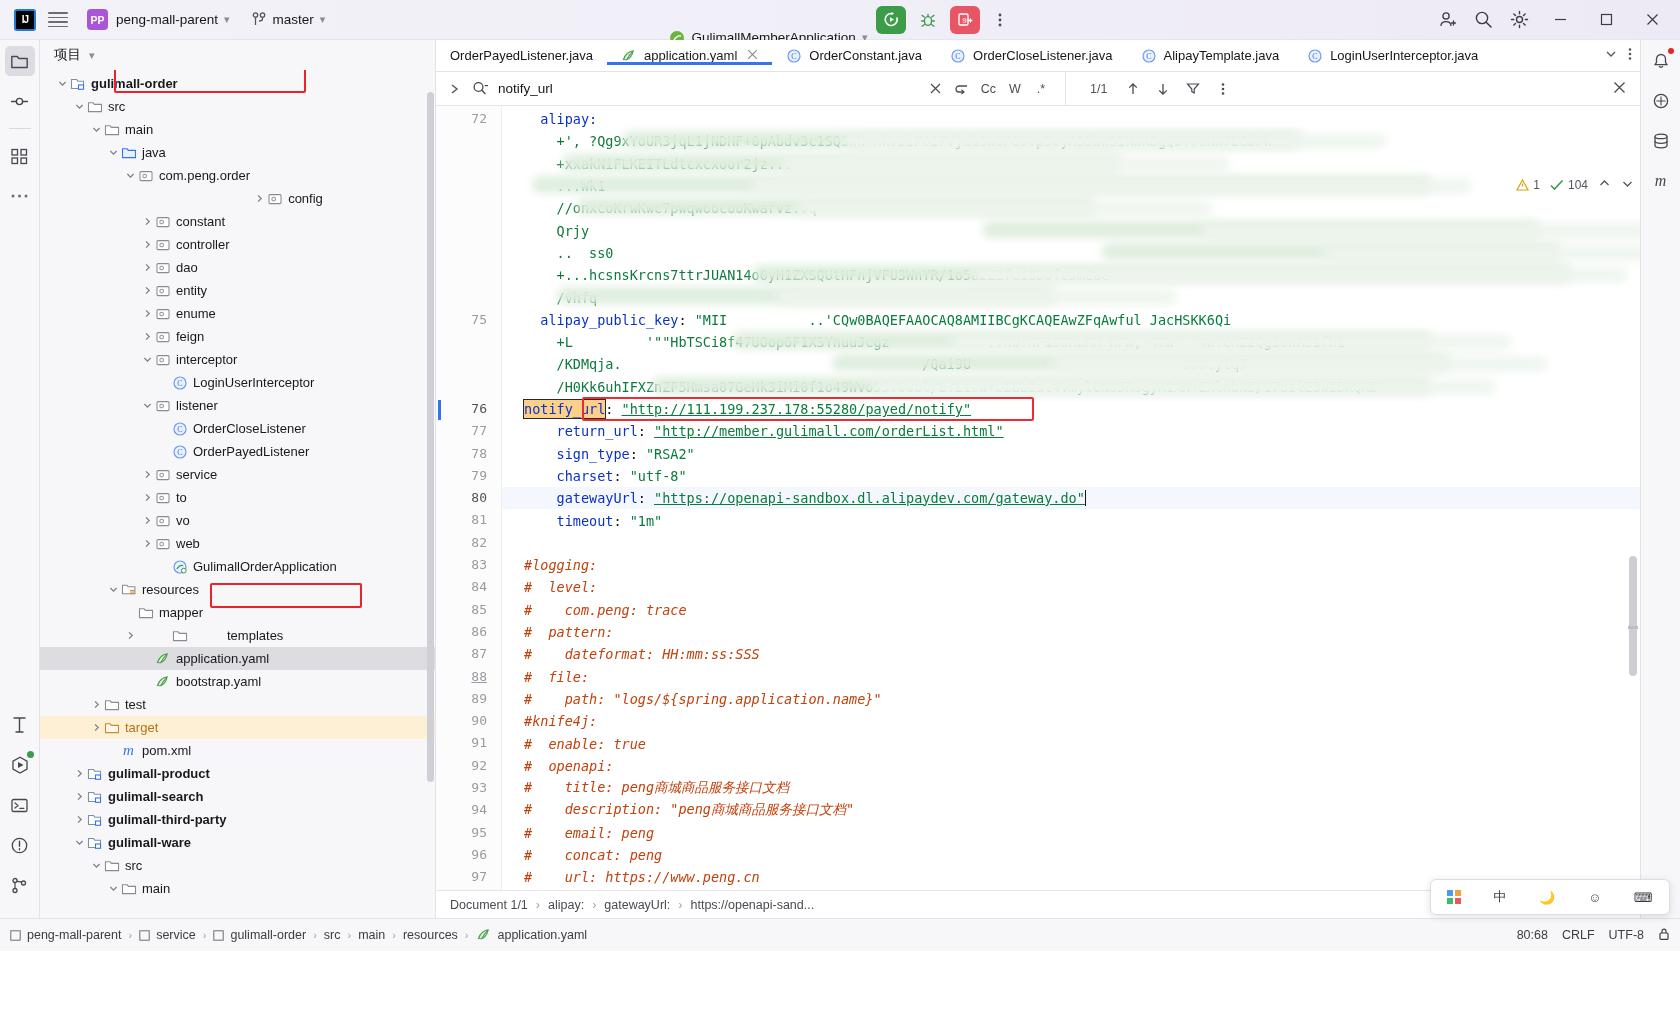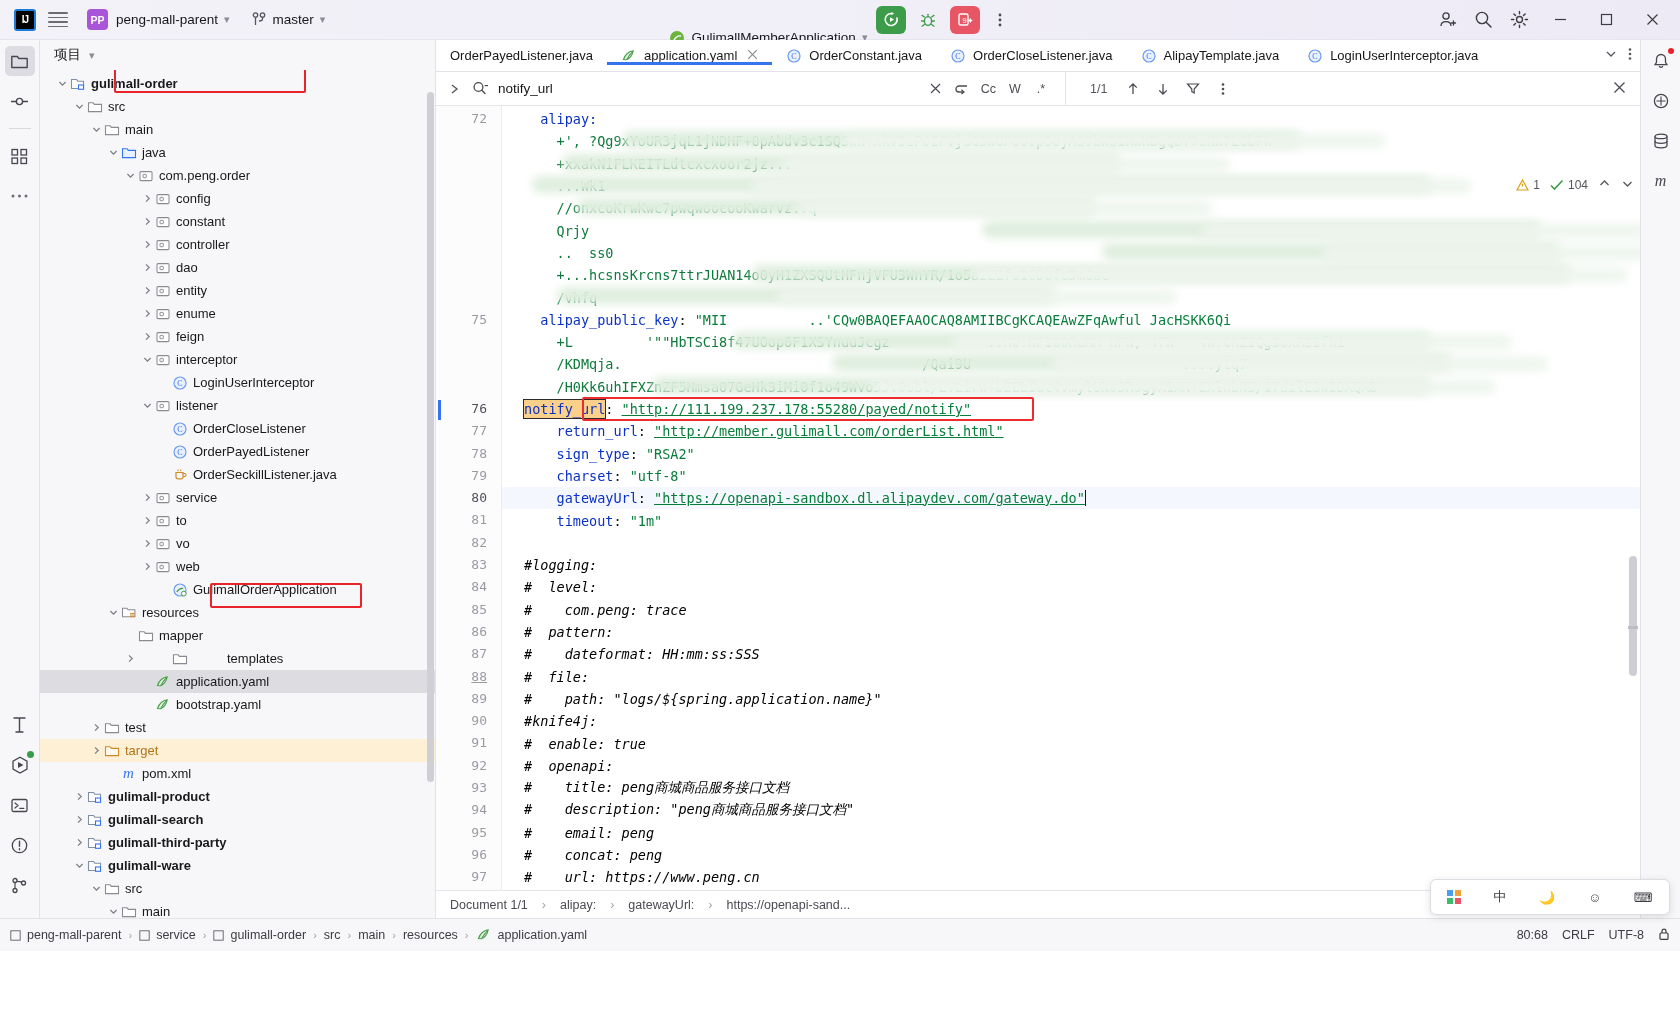--- a/index.html
+++ b/index.html
@@ -106,38 +106,38 @@
   .codearea { flex:1; position:relative; overflow:hidden; background:#fff;}
   .cl { height:22.3px; display:flex; align-items:center; font-family:"DejaVu Sans Mono", monospace; font-size:13.5px; white-space:pre; position:relative;}
   .lnum { position:absolute; right:0; width:66px; text-align:right; padding-right:14px; font-family:"DejaVu Sans Mono", monospace; font-size:13px; color:#9a9aa3;}
   .lnum.cur { color:#50505a; }
   .code-line { padding-left:22px; }
   .hl-line { background:#f4f7fd; }
   .k-key { color:#0a31c7; }
   .k-str { color:#077d3a; }
   .k-strlink { color:#077d3a; text-decoration:underline; }
   .k-plain { color:#17171a; }
-  .k-cmt { color:#000000; font-style:italic; }
+  .k-cmt { color:#c2410c; font-style:italic; }
   .k-b64 { color:#0d7a3c; }
   .caret-mark { position:absolute; left:2px; width:3px; height:20px; background:#3574f0; }
   .caret { display:inline-block; width:1.5px; height:16px; background:#17171a; vertical-align:middle; position:relative; top:-1px;}
 
   
   .blob { position:absolute; background:#dfeede; filter:blur(4px); border-radius:10px; pointer-events:none;}
   .blob2 { position:absolute; background:#eef5ee; filter:blur(5px); border-radius:14px; pointer-events:none;}
 
   .notify-box { position:absolute; border:2.5px solid #ee2b2f; border-radius:2px; pointer-events:none;}
   .notify-key-hl { background:#fbd08a; padding:1px 0; outline:1px solid #2a2a2a; }
 
   
   .code-sb { position:absolute; right:3px; width:8px; background:#cdcdd4; border-radius:5px;}
   .code-marker { position:absolute; right:2px; width:10px; height:3px; }
 
   
-  .docbar { height:28px; display:flex; align-items:center; border-top:1px solid #e6e6ea; font-size:12.5px; color:#4a4a52; padding-left:14px; background:#fff; gap:14px;}
+  .docbar { height:28px; display:flex; align-items:center; border-top:1px solid #e6e6ea; font-size:12.5px; color:#4a4a52; padding-left:14px; background:#fff; gap:8px;}
   .docbar .sep { color:#9d9da6; }
 
   
   .rightrail { width:40px; background:#f7f7f9; border-left:1px solid #e3e3e7; display:flex; flex-direction:column; align-items:center; padding-top:6px;}
 
   
   .statusbar { height:33px; min-height:33px; background:#f7f7f9; border-top:1px solid #e3e3e7; display:flex; align-items:center; padding:0 10px; font-size:12.5px; color:#3c3c44; gap:5px;}
   .crumb { display:flex; align-items:center; gap:6px; cursor:pointer;}
   .crumb-sep { color:#a0a0a9; font-size:11px; margin:0 2px;}
   .status-right { margin-left:auto; display:flex; align-items:center; gap:14px;}
@@ -388,21 +388,21 @@
               </svg>
             </span>
             <span class="ticon">
               <svg width="16" height="16" viewBox="0 0 16 16">
                 <rect x="2" y="3.6" width="12" height="9" rx="1" fill="#fff" stroke="#8a8a93" stroke-width="1.05"></rect>
                 <rect x="5" y="6.4" width="3.3" height="3.3" rx="0.6" fill="none" stroke="#8a8a93" stroke-width="1"></rect>
               </svg>
             </span>
             <span class="tlabel">com.peng.order</span>
           </div>
-          <div class="trow" style="padding-left: 101px;">
+          <div class="trow" style="padding-left: 101px; justify-content: center;">
             <span class="tarrow">
               <svg width="9" height="9" viewBox="0 0 9 9">
                 <path d="M3 1.4 L6.2 4.5 L3 7.6" stroke="#7e7e87" stroke-width="1.25" fill="none"></path>
               </svg>
             </span>
             <span class="ticon">
               <svg width="16" height="16" viewBox="0 0 16 16">
                 <rect x="2" y="3.6" width="12" height="9" rx="1" fill="#fff" stroke="#8a8a93" stroke-width="1.05"></rect>
                 <rect x="5" y="6.4" width="3.3" height="3.3" rx="0.6" fill="none" stroke="#8a8a93" stroke-width="1"></rect>
               </svg>
@@ -543,31 +543,20 @@
           </div>
           <div class="trow" style="padding-left: 118px;">
             <span class="tarrow"></span>
             <span class="ticon">
               <svg width="16" height="16" viewBox="0 0 16 16">
                 <circle cx="8" cy="8" r="6" fill="#eaf1fd" stroke="#6b9bf2" stroke-width="1.2"></circle>
                 <text x="8" y="11" font-size="8" fill="#3574f0" text-anchor="middle" font-family="Liberation Serif">C</text>
               </svg>
             </span>
             <span class="tlabel">OrderPayedListener</span>
-          </div>
-          <div class="trow" style="padding-left: 118px;">
-            <span class="tarrow"></span>
-            <span class="ticon">
-              <svg width="16" height="16" viewBox="0 0 16 16">
-                <path d="M4 5.5 h7 v4.2 a2.1 2.1 0 0 1 -2.1 2.1 h-2.8 a2.1 2.1 0 0 1 -2.1 -2.1 z" fill="none" stroke="#d08a2a" stroke-width="1.2"></path>
-                <path d="M11 6.5 h1.6 a1.5 1.5 0 0 1 0 3 h-1.6" fill="none" stroke="#d08a2a" stroke-width="1.1"></path>
-                <path d="M6 2.6 v1.6 M8.6 2.6 v1.6" stroke="#d08a2a" stroke-width="1.1"></path>
-              </svg>
-            </span>
-            <span class="tlabel">OrderSeckillListener.java</span>
           </div>
           <div class="trow" style="padding-left: 101px;">
             <span class="tarrow">
               <svg width="9" height="9" viewBox="0 0 9 9">
                 <path d="M3 1.4 L6.2 4.5 L3 7.6" stroke="#7e7e87" stroke-width="1.25" fill="none"></path>
               </svg>
             </span>
             <span class="ticon">
               <svg width="16" height="16" viewBox="0 0 16 16">
                 <rect x="2" y="3.6" width="12" height="9" rx="1" fill="#fff" stroke="#8a8a93" stroke-width="1.05"></rect>

